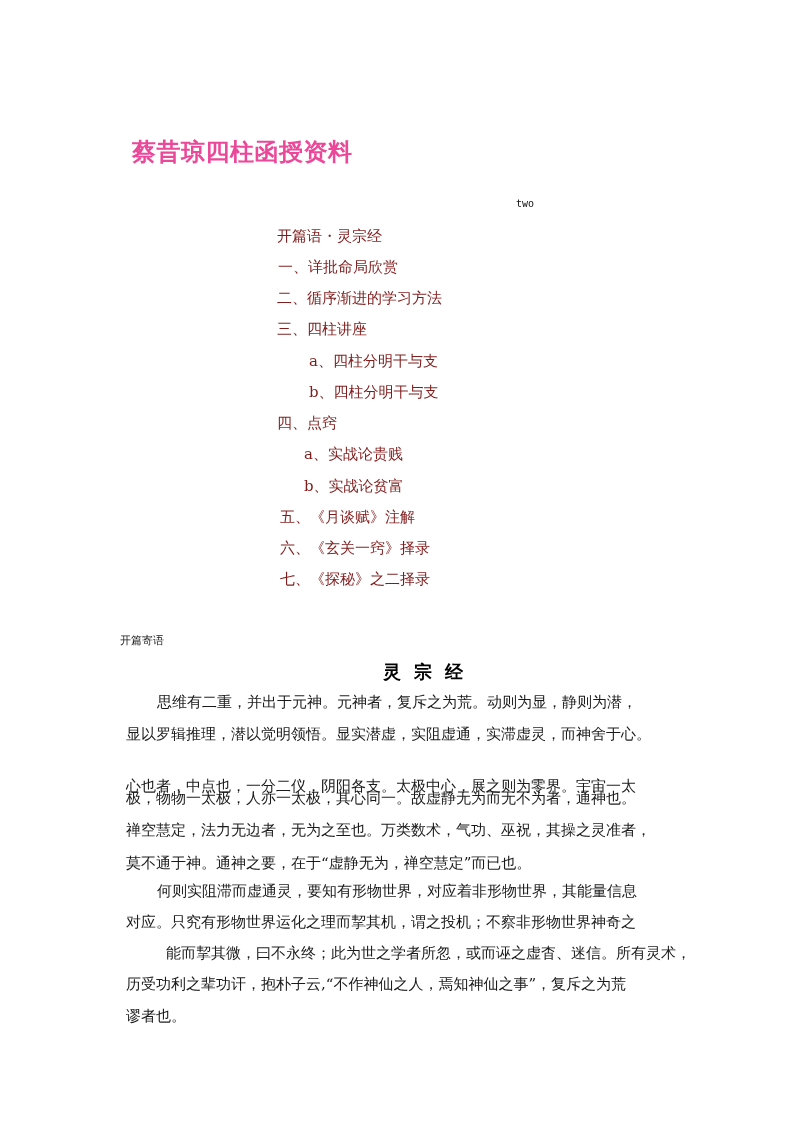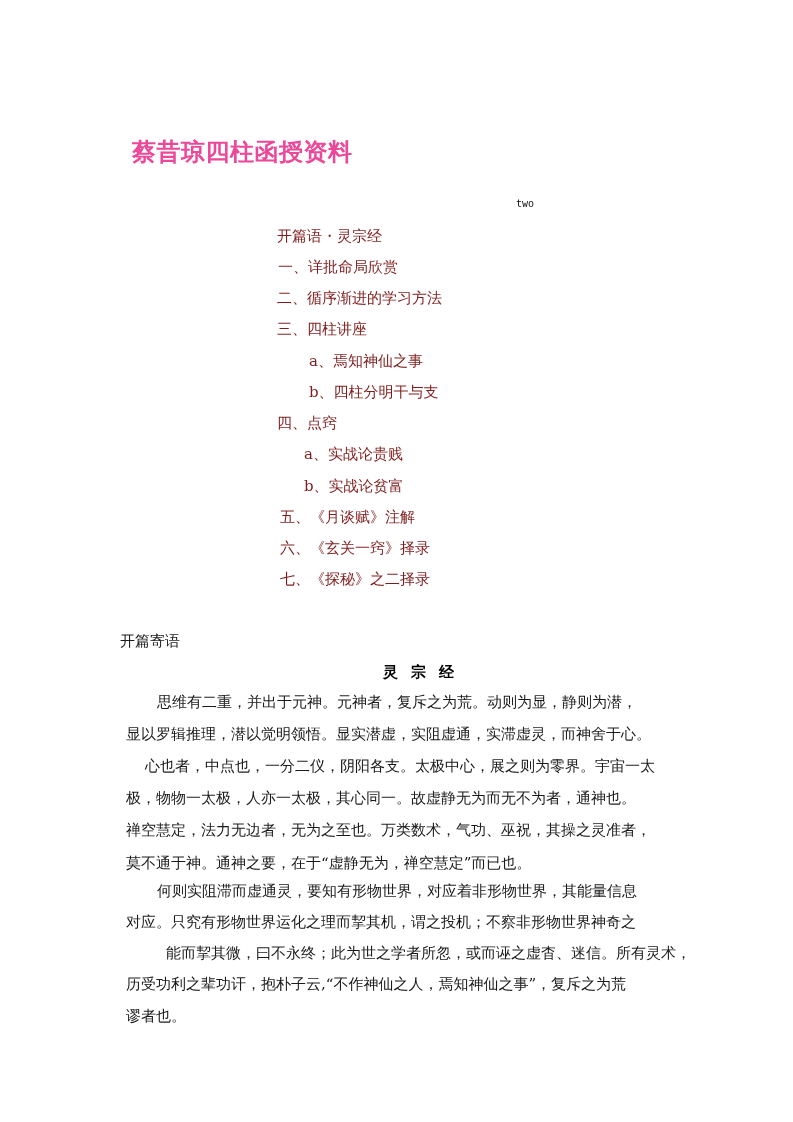--- a/index.html
+++ b/index.html
@@ -44,31 +44,31 @@
       position: absolute;
       font-size: 15px;
       line-height: 20px;
       white-space: nowrap;
       color: #7f1d1d;
     }
     .section-label {
       position: absolute;
       left: 120px;
       top: 631px;
-      font-size: 15px;
+      font-size: 11px;
       line-height: 20px;
       color: #1a1a1a;
     }
     .sub-heading {
       position: absolute;
       left: 383px;
       top: 662px;
       font-family: "DejaVu Sans", "Liberation Sans", sans-serif;
       font-weight: bold;
-      font-size: 15px;
+      font-size: 18px;
       letter-spacing: 13px;
       line-height: 20px;
       color: #000;
     }
     .body-text {
       position: absolute;
       left: 126px;
       width: 540px;
       font-size: 15px;
       color: #1a1a1a;
@@ -84,38 +84,38 @@
 
 <h1 class="page-title">蔡昔琼四柱函授资料</h1>
 
 <div class="page-marker">two</div>
 
 <div class="toc">
   <div class="toc-item" style="left:277px; top:226px;">开篇语・灵宗经</div>
   <div class="toc-item" style="left:265px; top:257px;margin-left:13px;">一、详批命局欣赏</div>
   <div class="toc-item" style="left:277px; top:288px;">二、循序渐进的学习方法</div>
   <div class="toc-item" style="left:277px; top:319px;">三、四柱讲座</div>
-  <div class="toc-item" style="left:309px; top:351px;">a、焉知神仙之事</div>
+  <div class="toc-item" style="left:309px; top:351px;">a、四柱分明干与支</div>
   <div class="toc-item" style="left:309px; top:382px;">b、四柱分明干与支</div>
   <div class="toc-item" style="left:277px; top:413px;">四、点窍</div>
   <div class="toc-item" style="left:304px; top:444px;">a、实战论贵贱</div>
   <div class="toc-item" style="left:304px; top:476px;">b、实战论贫富</div>
   <div class="toc-item" style="left:280px; top:507px;">五、《月谈赋》注解</div>
   <div class="toc-item" style="left:280px; top:538px;">六、《玄关一窍》择录</div>
   <div class="toc-item" style="left:280px; top:569px;text-align:center;">七、《探秘》之二择录</div>
 </div>
 
 <div class="section-label">开篇寄语</div>
 
 <div class="sub-heading">灵宗经</div>
 
 <div class="body-text">
   <div class="line" style="left:31px; top:692px;">思维有二重，并出于元神。元神者，复斥之为荒。动则为显，静则为潜，</div>
   <div class="line" style="left:0px; top:724px;">显以罗辑推理，潜以觉明领悟。显实潜虚，实阻虚通，实滞虚灵，而神舍于心。</div>
-  <div class="line" style="left:0px; top:756px;margin-left:19px;">心也者，中点也，一分二仪，阴阳各支。太极中心，展之则为零界。宇宙一太</div>
+  <div class="line" style="left:0px; top:776px;">心也者，中点也，一分二仪，阴阳各支。太极中心，展之则为零界。宇宙一太</div>
   <div class="line" style="left:0px; top:788px;">极，物物一太极，人亦一太极，其心同一。故虚静无为而无不为者，通神也。</div>
   <div class="line" style="left:0px; top:820px;">禅空慧定，法力无边者，无为之至也。万类数术，气功、巫祝，其操之灵准者，</div>
   <div class="line" style="left:0px; top:853px;">莫不通于神。通神之要，在于“虚静无为，禅空慧定”而已也。</div>
   <div class="line" style="left:31px; top:881px;">何则实阻滞而虚通灵，要知有形物世界，对应着非形物世界，其能量信息</div>
   <div class="line" style="left:0px; top:912px;">对应。只究有形物世界运化之理而挈其机，谓之投机；不察非形物世界神奇之</div>
   <div class="line" style="left:0px; top:943px;margin-left:40px;">能而挈其微，曰不永终；此为世之学者所忽，或而诬之虚杳、迷信。所有灵术，</div>
   <div class="line" style="left:0px; top:974px;">历受功利之辈功讦，抱朴子云,“不作神仙之人，焉知神仙之事”，复斥之为荒</div>
   <div class="line" style="left:0px; top:1006px;">谬者也。</div>
 </div>
 

